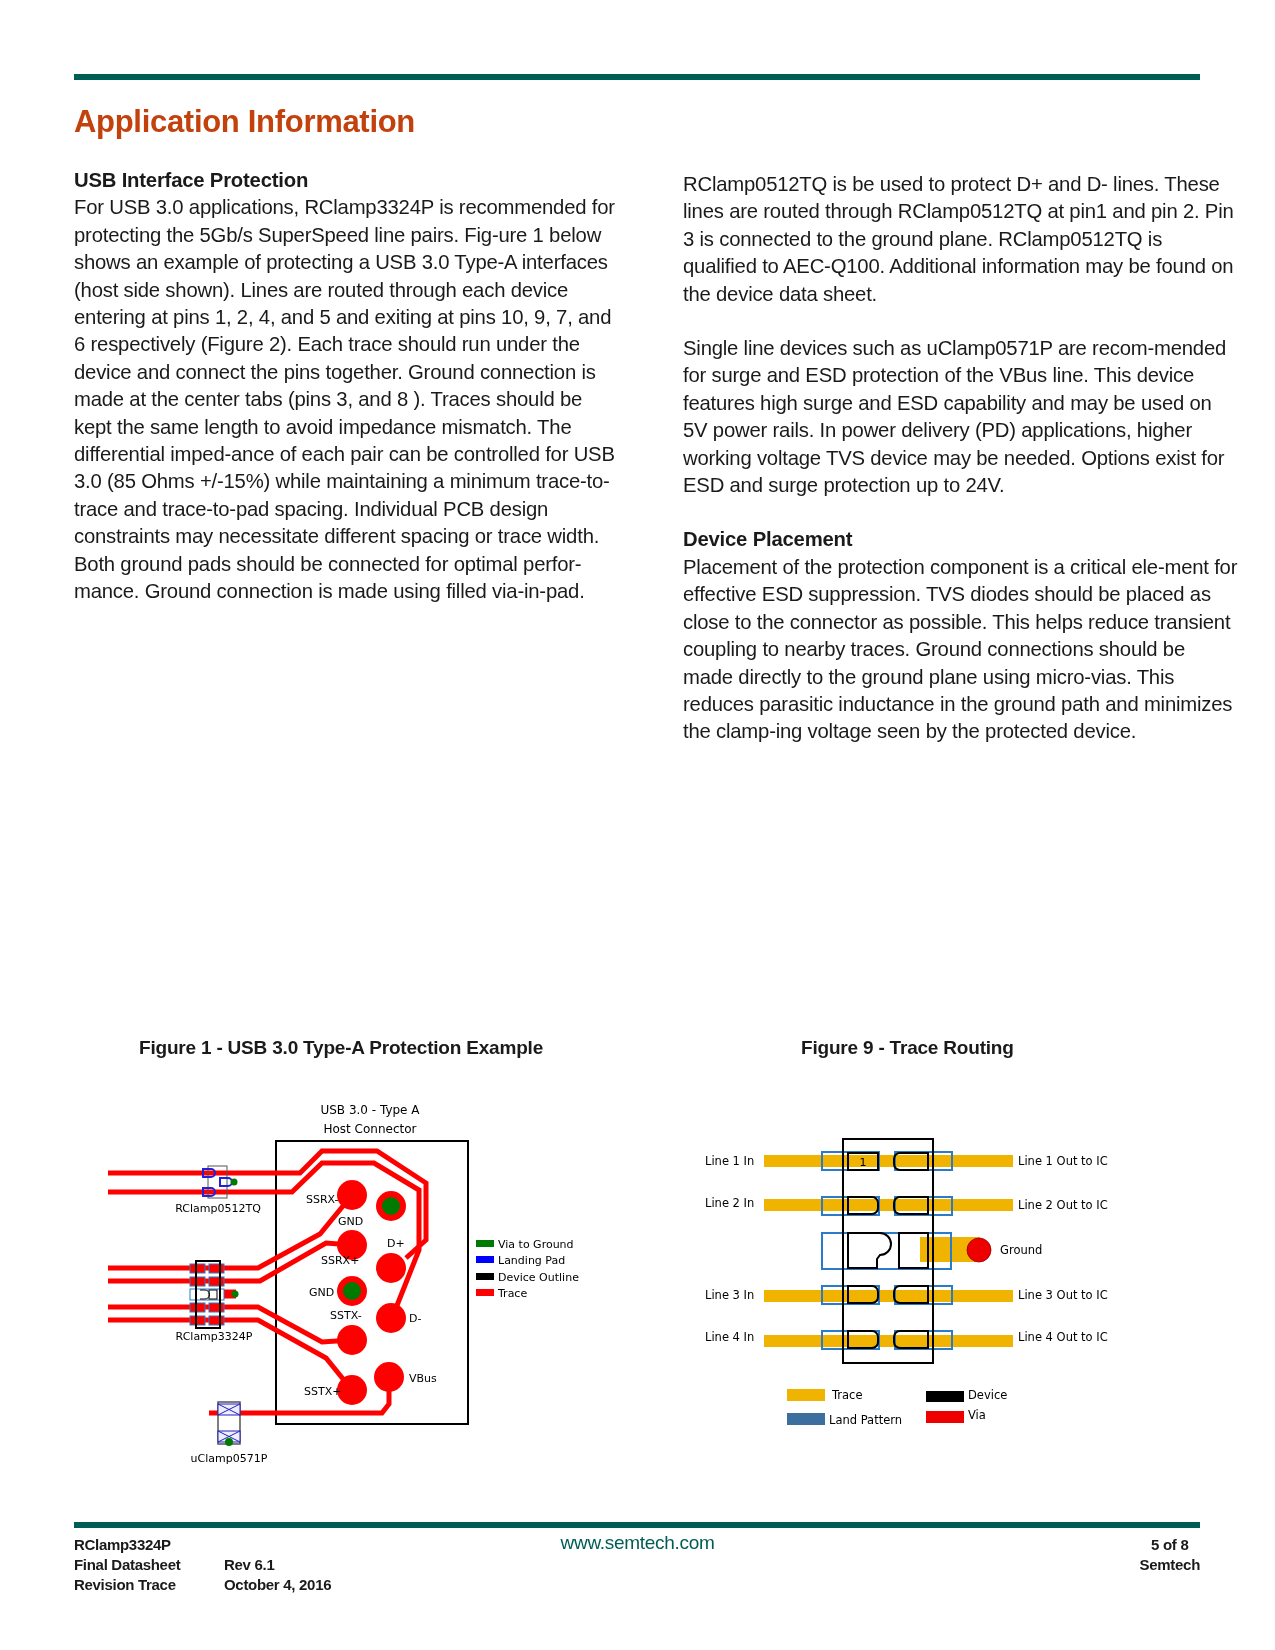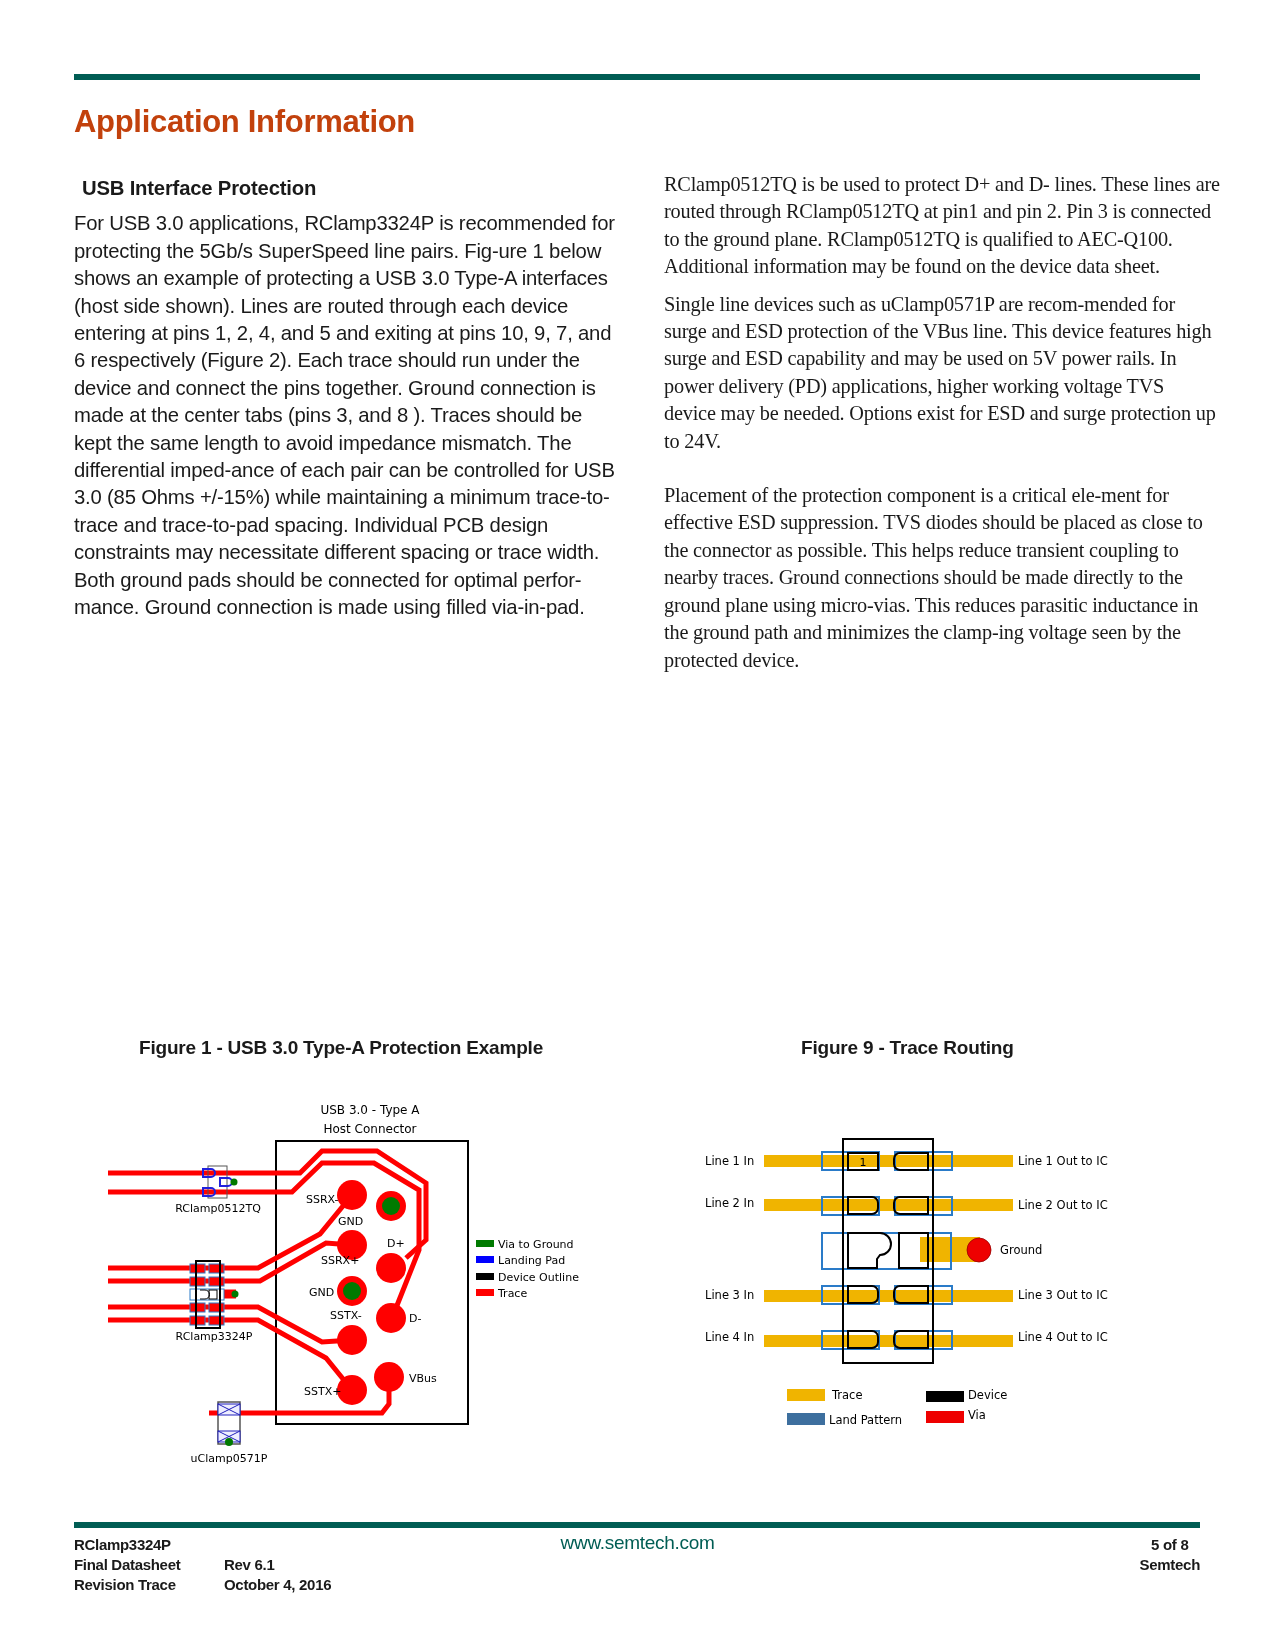--- a/index.html
+++ b/index.html
@@ -5,24 +5,24 @@
   html, body { margin:0; padding:0; background:#ffffff; }
   body { width:1275px; height:1650px; position:relative; overflow:hidden;
          font-family:"Liberation Sans", sans-serif; color:#1a1a1a; }
   .rule { position:absolute; left:74px; width:1126px; height:6px; background:#005d54; }
   #top-rule { top:74px; }
   #bottom-rule { top:1522px; }
   #page-title { position:absolute; left:74px; top:104px; font-size:31px; font-weight:bold;
                 letter-spacing:-0.3px; margin:0; color:#c2410c; }
   .col { position:absolute; width:548px; font-size:20.3px; line-height:27.4px; letter-spacing:-0.2px; }
   #col-left { left:74px; top:167px; }
-  #col-right { left:664px; top:171px; width:556px;font-family:Liberation Serif, serif; }
-  .col h2 { font-size:20.3px; font-weight:bold; margin:8px; line-height:27.4px; }
+  #col-right { left:683px; top:171px; width:556px; }
+  .col h2 { font-size:20.3px; font-weight:bold; margin:0; line-height:27.4px; }
   .col p { margin:0; }
-  .col p + p { margin-top:10px; }
+  .col p + p { margin-top:27px; }
   .col .gap { height:27px; }
   .fig-title { position:absolute; top:1037px; font-size:19px; font-weight:bold; letter-spacing:-0.2px; }
   #fig1-title { left:139px; }
   #fig2-title { left:801px; }
   svg.fig { position:absolute; left:0; top:0; }
   svg text { font-family:"DejaVu Sans", sans-serif; }
   .footer { position:absolute; font-size:15px; font-weight:bold; line-height:20px; letter-spacing:-0.3px; }
   #footer-left { left:74px; top:1535px; }
   #footer-left .row { display:flex; }
   #footer-left .k { width:150px; }
@@ -38,20 +38,21 @@
 
 <div class="col" id="col-left">
   <h2>USB Interface Protection</h2>
   <p>For USB 3.0 applications, RClamp3324P is recommended for protecting the 5Gb/s SuperSpeed line pairs.  Fig-ure 1 below shows an example of protecting a USB 3.0 Type-A interfaces (host side shown).  Lines are routed through each device entering at pins 1, 2, 4, and 5 and exiting at pins 10, 9, 7, and 6 respectively (Figure 2).  Each trace should run under the device and connect the pins together.  Ground connection is made at the center tabs (pins 3, and 8 ).  Traces should be kept the same length to avoid impedance mismatch.  The differential imped-ance of each pair can be controlled for USB 3.0 (85 Ohms +/-15%) while maintaining a minimum trace-to-trace and trace-to-pad spacing.  Individual PCB design constraints may necessitate different spacing or trace width. Both ground pads should be connected for optimal perfor-mance.  Ground connection is made using filled via-in-pad.</p>
 </div>
 
 <div class="col" id="col-right">
   <p>RClamp0512TQ is be used to protect D+ and D- lines.  These lines are routed through RClamp0512TQ at pin1 and pin 2.  Pin 3 is connected to the ground plane.  RClamp0512TQ is qualified to AEC-Q100.  Additional information may be found on the device data sheet.</p>
   <p>Single line devices such as uClamp0571P are recom-mended for surge and ESD protection of the VBus line.  This device features high surge and ESD capability and may be used on 5V power rails.  In power delivery (PD) applications, higher working voltage TVS device may be needed.  Options exist for ESD and surge protection up to 24V.</p>
   <div class="gap"></div>
+  <h2>Device Placement</h2>
   <p style="margin-top:0">Placement of the protection component is a critical ele-ment for effective ESD suppression.   TVS diodes should be placed as close to the connector as possible.  This helps reduce transient coupling to nearby traces.  Ground connections should be made directly to the ground plane using micro-vias.  This reduces parasitic inductance in the ground path and minimizes the clamp-ing voltage seen by the protected device.</p>
 </div>
 
 <div class="fig-title" id="fig1-title">Figure 1 - USB 3.0 Type-A Protection Example</div>
 <div class="fig-title" id="fig2-title">Figure 9 - Trace Routing</div>
 
 <svg class="fig" width="1275" height="1650">
   <text x="370" y="1114" font-size="12" text-anchor="middle">USB 3.0 - Type A</text>
   <text x="370" y="1133" font-size="12" text-anchor="middle">Host Connector</text>
   <rect x="276" y="1141" width="192" height="283" fill="none" stroke="#000" stroke-width="2"></rect>

